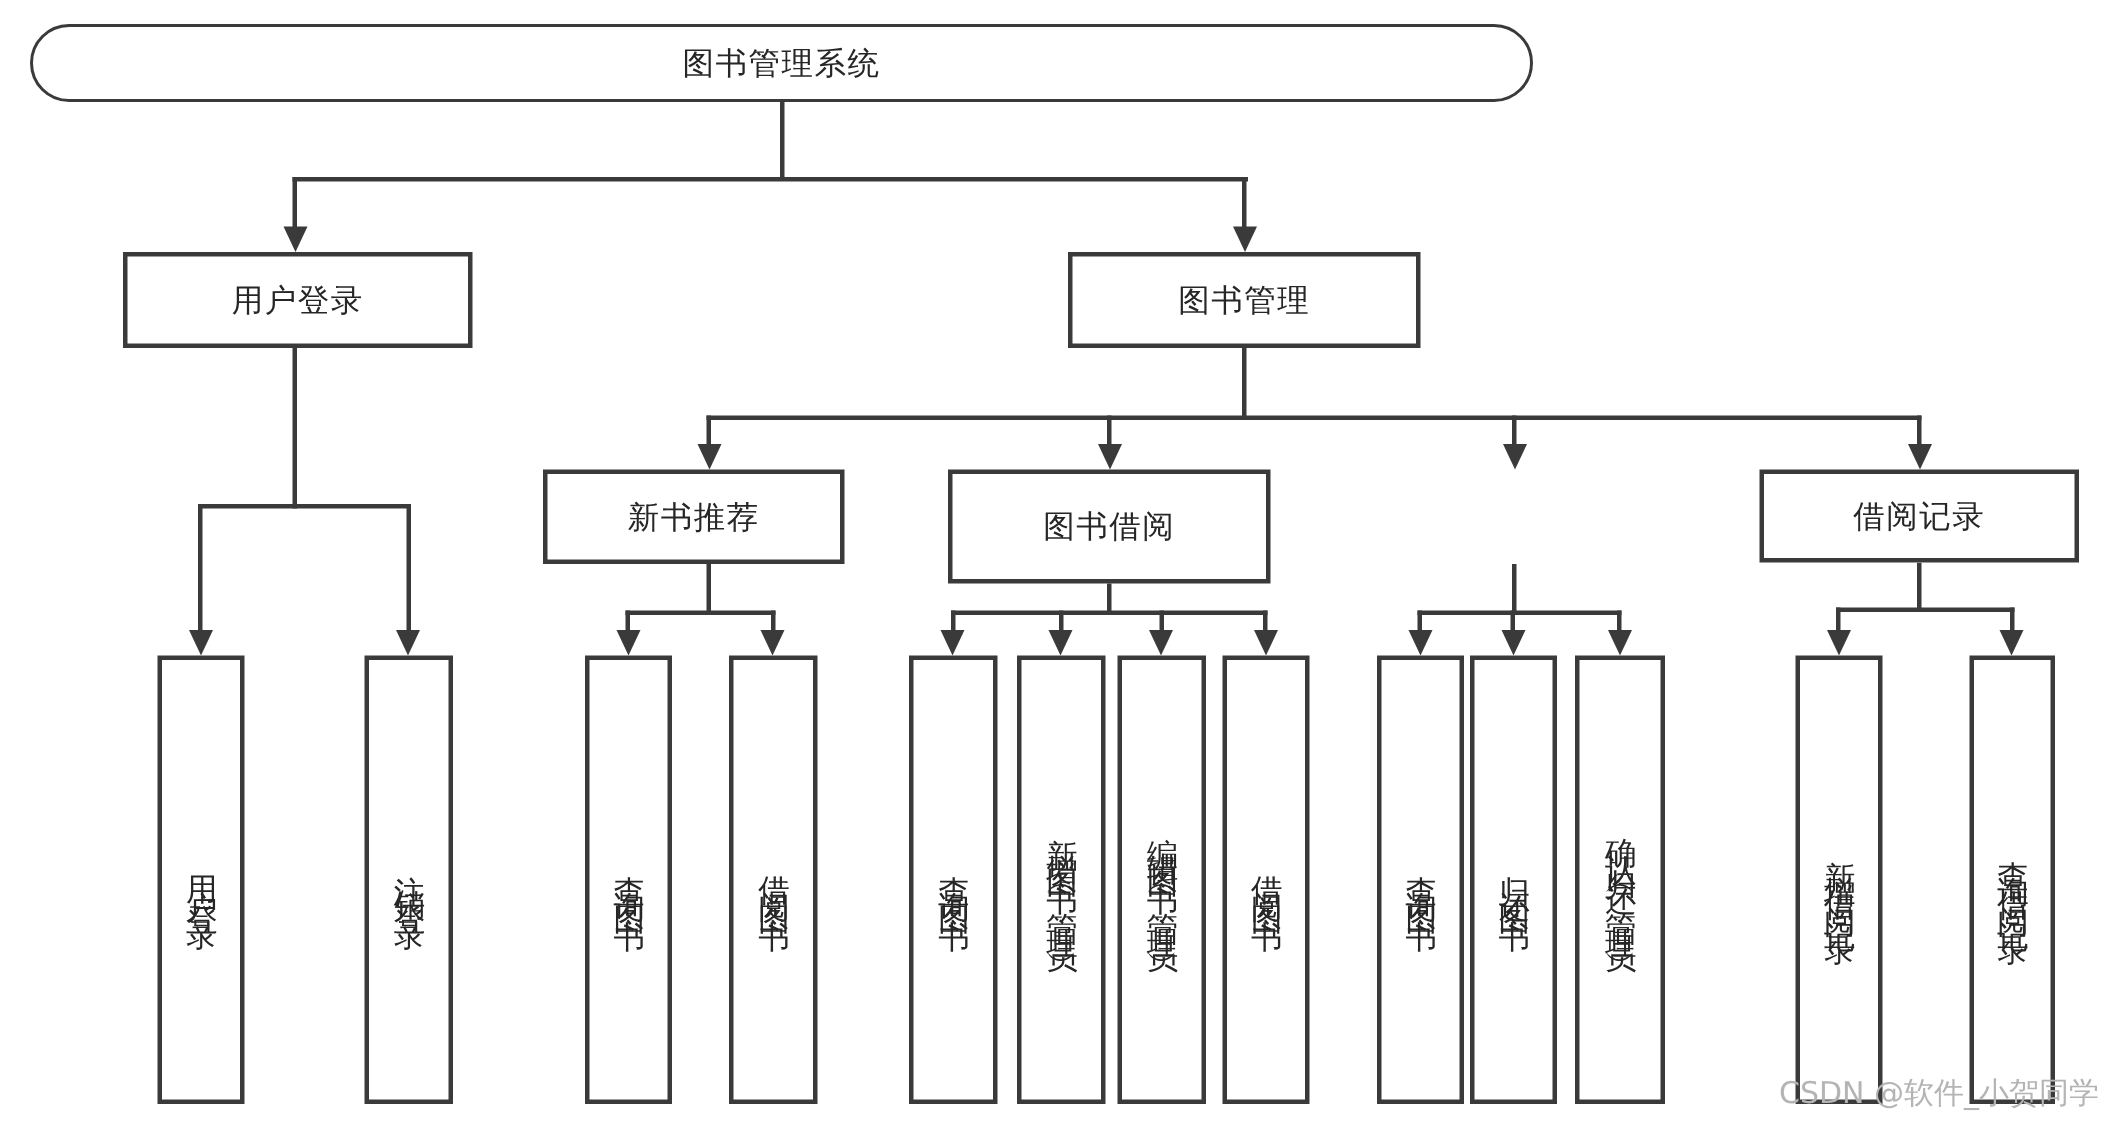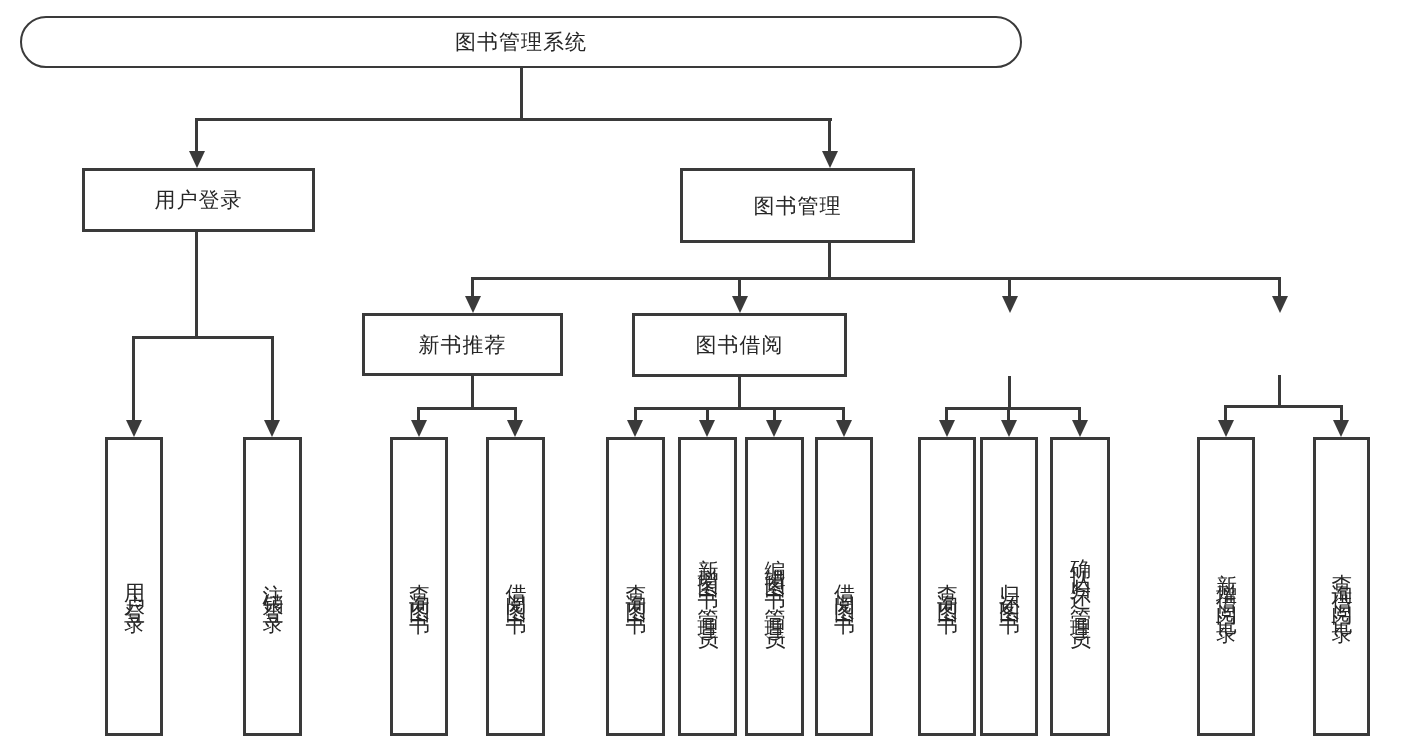--- a/index.html
+++ b/index.html
@@ -98,29 +98,32 @@
   <div class="v" style="left:1340px;top:405px;height:17px"></div>
   <div class="arrow" style="left:1333px;top:420px"></div>
 
   <div class="node root" style="left:20px;top:16px;width:1002px;height:52px">
     <span>图书管理系统</span>
   </div>
 
   <div class="node" style="left:82px;top:168px;width:233px;height:64px">
     <span>用户登录</span>
   </div>
-  <div class="node" style="left:680px;top:168px;width:235px;height:75px">
+  <div class="node" style="left:712px;top:168px;width:235px;height:64px">
     <span>图书管理</span>
   </div>
 
   <div class="node" style="left:362px;top:313px;width:201px;height:63px">
     <span>新书推荐</span>
   </div>
-  <div class="node" style="left:632px;top:313px;width:215px;height:64px">
+  <div class="node" style="left:632px;top:313px;width:215px;height:76px">
     <span>图书借阅</span>
+  </div>
+  <div class="node" style="left:1173px;top:313px;width:213px;height:62px">
+    <span>借阅记录</span>
   </div>
 
   <div class="node leaf" style="left:105px;top:437px;width:58px;height:299px">
     <span>用户登录</span>
   </div>
   <div class="node leaf" style="left:243px;top:437px;width:59px;height:299px">
     <span>注销登录</span>
   </div>
 
   <div class="node leaf" style="left:390px;top:437px;width:58px;height:299px">
@@ -153,14 +156,15 @@
     <span>确认归还（管理员）</span>
   </div>
 
   <div class="node leaf" style="left:1197px;top:437px;width:58px;height:299px">
     <span>新增借阅记录</span>
   </div>
   <div class="node leaf" style="left:1313px;top:437px;width:57px;height:299px">
     <span>查询借阅记录</span>
   </div>
 
+  <div class="watermark">CSDN @软件_小贺同学</div>
 
 </div>
 
 </body></html>

